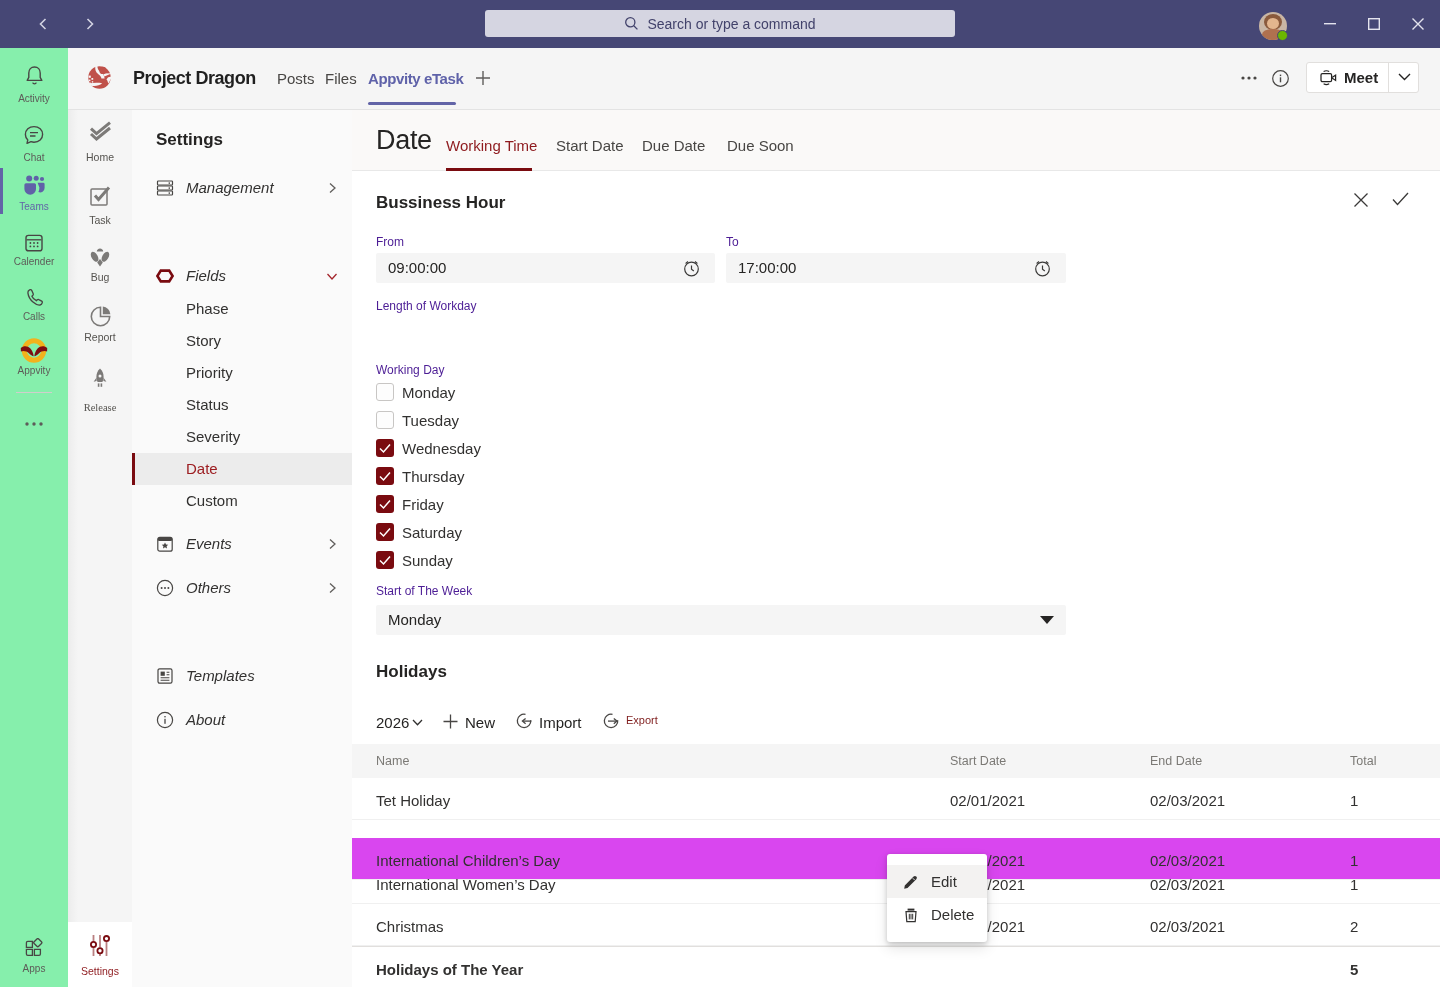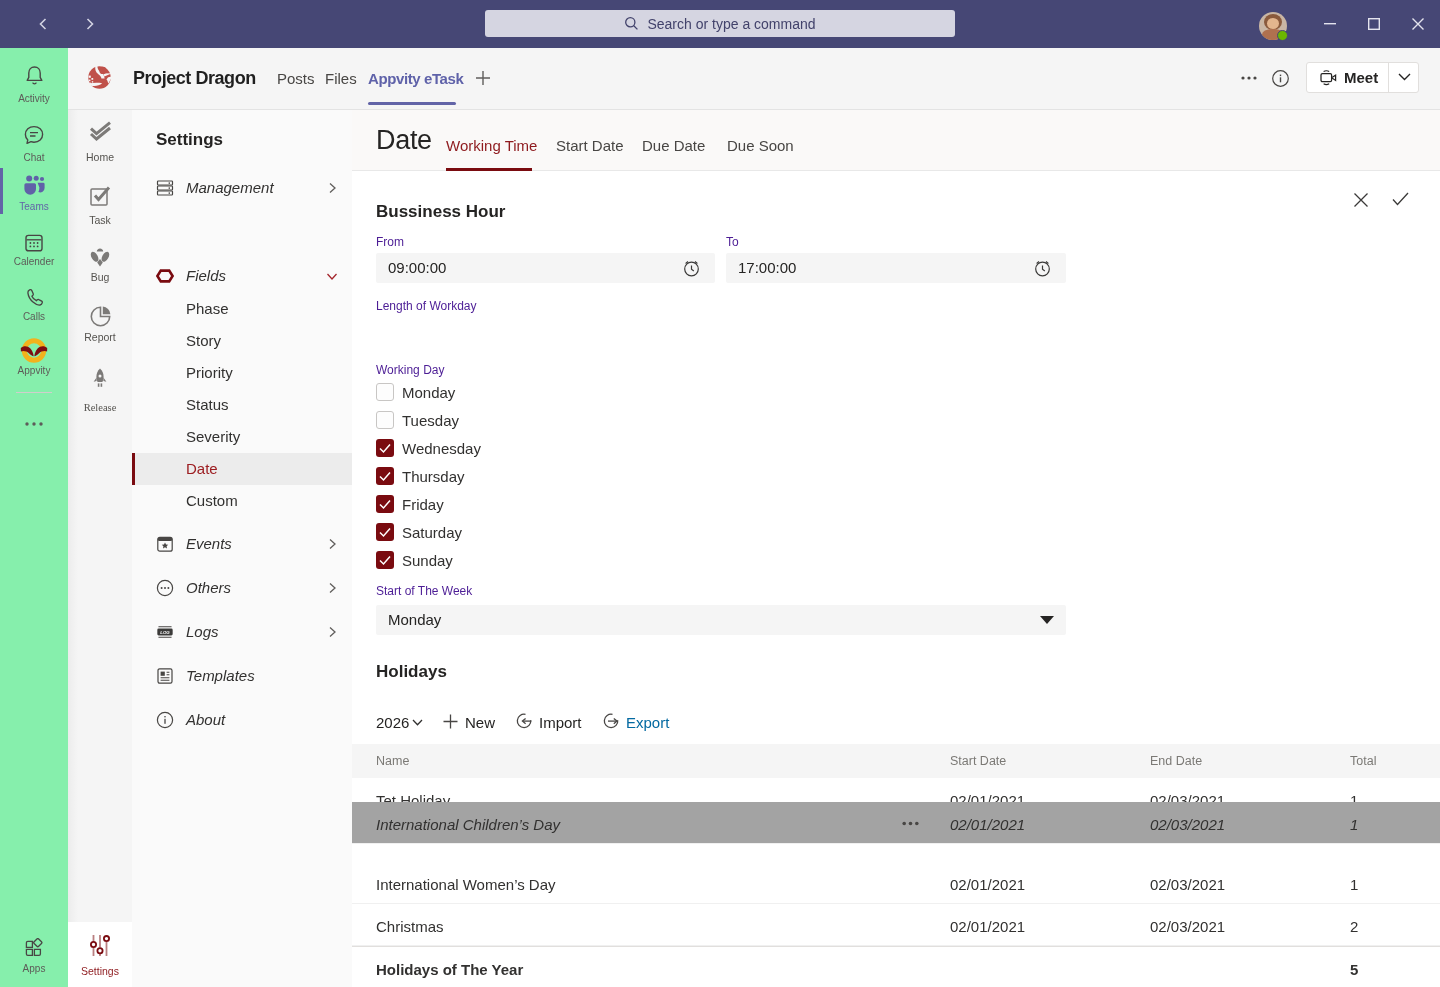--- a/index.html
+++ b/index.html
@@ -328,31 +328,20 @@
       <circle cx="5.6" cy="9" r="1" fill="#484644"></circle>
         <circle cx="9" cy="9" r="1" fill="#484644"></circle>
         <circle cx="12.4" cy="9" r="1" fill="#484644"></circle>
     </svg>
     <span class="tx">Others</span>
     <svg class="chev" width="12" height="12" viewBox="0 0 12 12">
         <path d="M4 1.5 L9 6 L4 10.5" stroke="#605e5c" stroke-width="1.3" fill="none"></path>
       </svg>
   </div>
 
-  <div class="navitem" style="top:500px;">
-    <svg class="ic" width="19" height="18" viewBox="0 0 19 18">
-      <path d="M2.6 3.4 h13.8 M2.6 14.6 h13.8" stroke="#484644" stroke-width="1.2"></path>
-      <rect x="1.4" y="5.4" width="16.2" height="7.2" rx="1.4" fill="#3b3a39"></rect>
-      <text x="9.5" y="10.9" font-size="4.6" font-weight="bold" fill="#fff" text-anchor="middle" font-family="Liberation Sans">LOG</text>
-    </svg>
-    <span class="tx">Logs</span>
-    <svg class="chev" width="12" height="12" viewBox="0 0 12 12">
-        <path d="M4 1.5 L9 6 L4 10.5" stroke="#605e5c" stroke-width="1.3" fill="none"></path>
-      </svg>
-  </div>
 
   <div class="navitem" style="top:544px;">
     <svg class="ic" width="18" height="18" viewBox="0 0 18 18">
       <rect x="2" y="1.8" width="14" height="14.4" rx="1.6" stroke="#484644" stroke-width="1.2" fill="none"></rect>
       <rect x="4.6" y="4.6" width="4.2" height="4.2" fill="#484644"></rect>
       <path d="M10.6 5.2 H13.4 M10.6 7.8 H13.4 M4.6 10.8 H13.4 M4.6 13.2 H13.4" stroke="#484644" stroke-width="1.1"></path>
     </svg>
     <span class="tx">Templates</span>
   </div>
 
@@ -369,21 +358,21 @@
 <div id="main">
   <div id="tabband">
     <div class="pagetitle">Date</div>
     <div class="mtab active" style="left:94px;">Working Time</div>
     <div class="mtab" style="left:204px;">Start Date</div>
     <div class="mtab" style="left:290px;">Due Date</div>
     <div class="mtab" style="left:375px;">Due Soon</div>
     <div id="tabuline"></div>
   </div>
 
-  <h2 class="bh" style="top:92px;text-align:center;">Bussiness Hour</h2>
+  <h2 class="bh" style="top:83px;text-align:center;">Bussiness Hour</h2>
   <svg class="abs" style="left:1001px;top:82px" width="16" height="16" viewBox="0 0 16 16">
       <path d="M1.5 1.5 L14.5 14.5 M14.5 1.5 L1.5 14.5" stroke="#3b3a39" stroke-width="1.3"></path>
     </svg>
   <svg class="abs" style="left:1040px;top:82px" width="17" height="14" viewBox="0 0 17 14">
       <path d="M1 7.5 L5.5 12.5 L16 1" stroke="#3b3a39" stroke-width="1.3" fill="none"></path>
     </svg>
 
   <div class="seclabel" style="left:24px;top:125px;">From</div>
   <div class="input" style="left:24px;top:143px;width:339px;">09:00:00</div>
   <svg class="abs" style="left:331px;top:150px" width="17" height="17" viewBox="0 0 17 17">
@@ -461,35 +450,35 @@
     <path d="M9.5 1.4 A6.7 6.7 0 1 0 14.7 7.2" stroke="#484644" stroke-width="1.3" fill="none"></path>
     <path d="M15.4 8.1 H6.8" stroke="#484644" stroke-width="1.3"></path>
     <path d="M9.6 5.4 L6.4 8.1 L9.6 10.8" stroke="#484644" stroke-width="1.3" fill="none"></path>
   </svg>
   <div class="abs" style="left:187px;top:604px;font-size:15px;color:#252423;">Import</div>
   <svg class="abs" style="left:251px;top:603px" width="16" height="16" viewBox="0 0 16 16">
     <path d="M9.5 1.4 A6.7 6.7 0 1 0 14.7 7.2" stroke="#484644" stroke-width="1.3" fill="none"></path>
     <path d="M5 8.1 H13.6" stroke="#484644" stroke-width="1.3"></path>
     <path d="M10.8 5.4 L14 8.1 L10.8 10.8" stroke="#484644" stroke-width="1.3" fill="none"></path>
   </svg>
-  <div class="abs" style="left:274px;top:604px;font-size:15px;color:#0369a1;">Export</div>
+  <div class="abs" style="left:274px;top:604px;font-size:11px;color:#7f1d1d;">Export</div>
 
   <div class="thead" style="top:634px;">
     <span style="left:24px;">Name</span>
     <span style="left:598px;">Start Date</span>
     <span style="left:798px;">End Date</span>
     <span style="left:998px;">Total</span>
   </div>
   <div class="trow" style="top:668px;">
     <span style="left:24px;">Tet Holiday</span>
       <span style="left:598px;">02/01/2021</span>
       <span style="left:798px;">02/03/2021</span>
       <span style="left:998px;">1</span>
   </div>
-  <div class="trow" style="top:692px;background:#a3a3a3;font-style:italic;">
+  <div class="trow" style="top:728px;background:#d946ef;">
     <span style="left:24px;">International Children’s Day</span>
     <svg class="abs" style="left:550px;top:19px" width="17" height="5" viewBox="0 0 17 5">
         <circle cx="2.2" cy="2.5" r="1.8" fill="#484644"></circle>
         <circle cx="8.5" cy="2.5" r="1.8" fill="#484644"></circle>
         <circle cx="14.8" cy="2.5" r="1.8" fill="#484644"></circle>
       </svg>
     <span style="left:598px;">02/01/2021</span>
       <span style="left:798px;">02/03/2021</span>
       <span style="left:998px;">1</span>
   </div>
@@ -503,13 +492,30 @@
     <span style="left:24px;">Christmas</span>
       <span style="left:598px;">02/01/2021</span>
       <span style="left:798px;">02/03/2021</span>
       <span style="left:998px;">2</span>
   </div>
   <div class="trow" style="top:836px;border-bottom:none;border-top:1px solid #e1dfdd;font-weight:bold;">
     <span style="left:24px;">Holidays of The Year</span>
       <span style="left:998px;">5</span>
   </div>
 
+  <div id="ctxmenu">
+    <div class="mi" style="top:11px;background:#f3f2f1;">
+      <svg class="abs" style="left:16px;top:9px" width="16" height="16" viewBox="0 0 16 16">
+        <path d="M1.8 11.4 L10.6 2.6 a1.9 1.9 0 0 1 2.7 0 a1.9 1.9 0 0 1 0 2.7 L4.5 14.1 L1.2 14.8 Z" fill="#323130"></path>
+        <path d="M9.8 4.2 L11.7 6.1" stroke="#f3f2f1" stroke-width="0.9"></path>
+      </svg>
+      <span class="mtx">Edit</span>
+    </div>
+    <div class="mi" style="top:44px;">
+      <svg class="abs" style="left:16px;top:9px" width="16" height="16" viewBox="0 0 16 16">
+        <rect x="4.6" y="1.6" width="6.8" height="2" fill="#323130"></rect>
+        <path d="M3 4.6 H13 L12.2 14.6 H3.8 Z" stroke="#323130" stroke-width="1.2" fill="none"></path>
+        <path d="M6.3 6.8 V12.4 M8 6.8 V12.4 M9.7 6.8 V12.4" stroke="#323130" stroke-width="1"></path>
+      </svg>
+      <span class="mtx">Delete</span>
+    </div>
+  </div>
 </div>
 
 </body></html>

